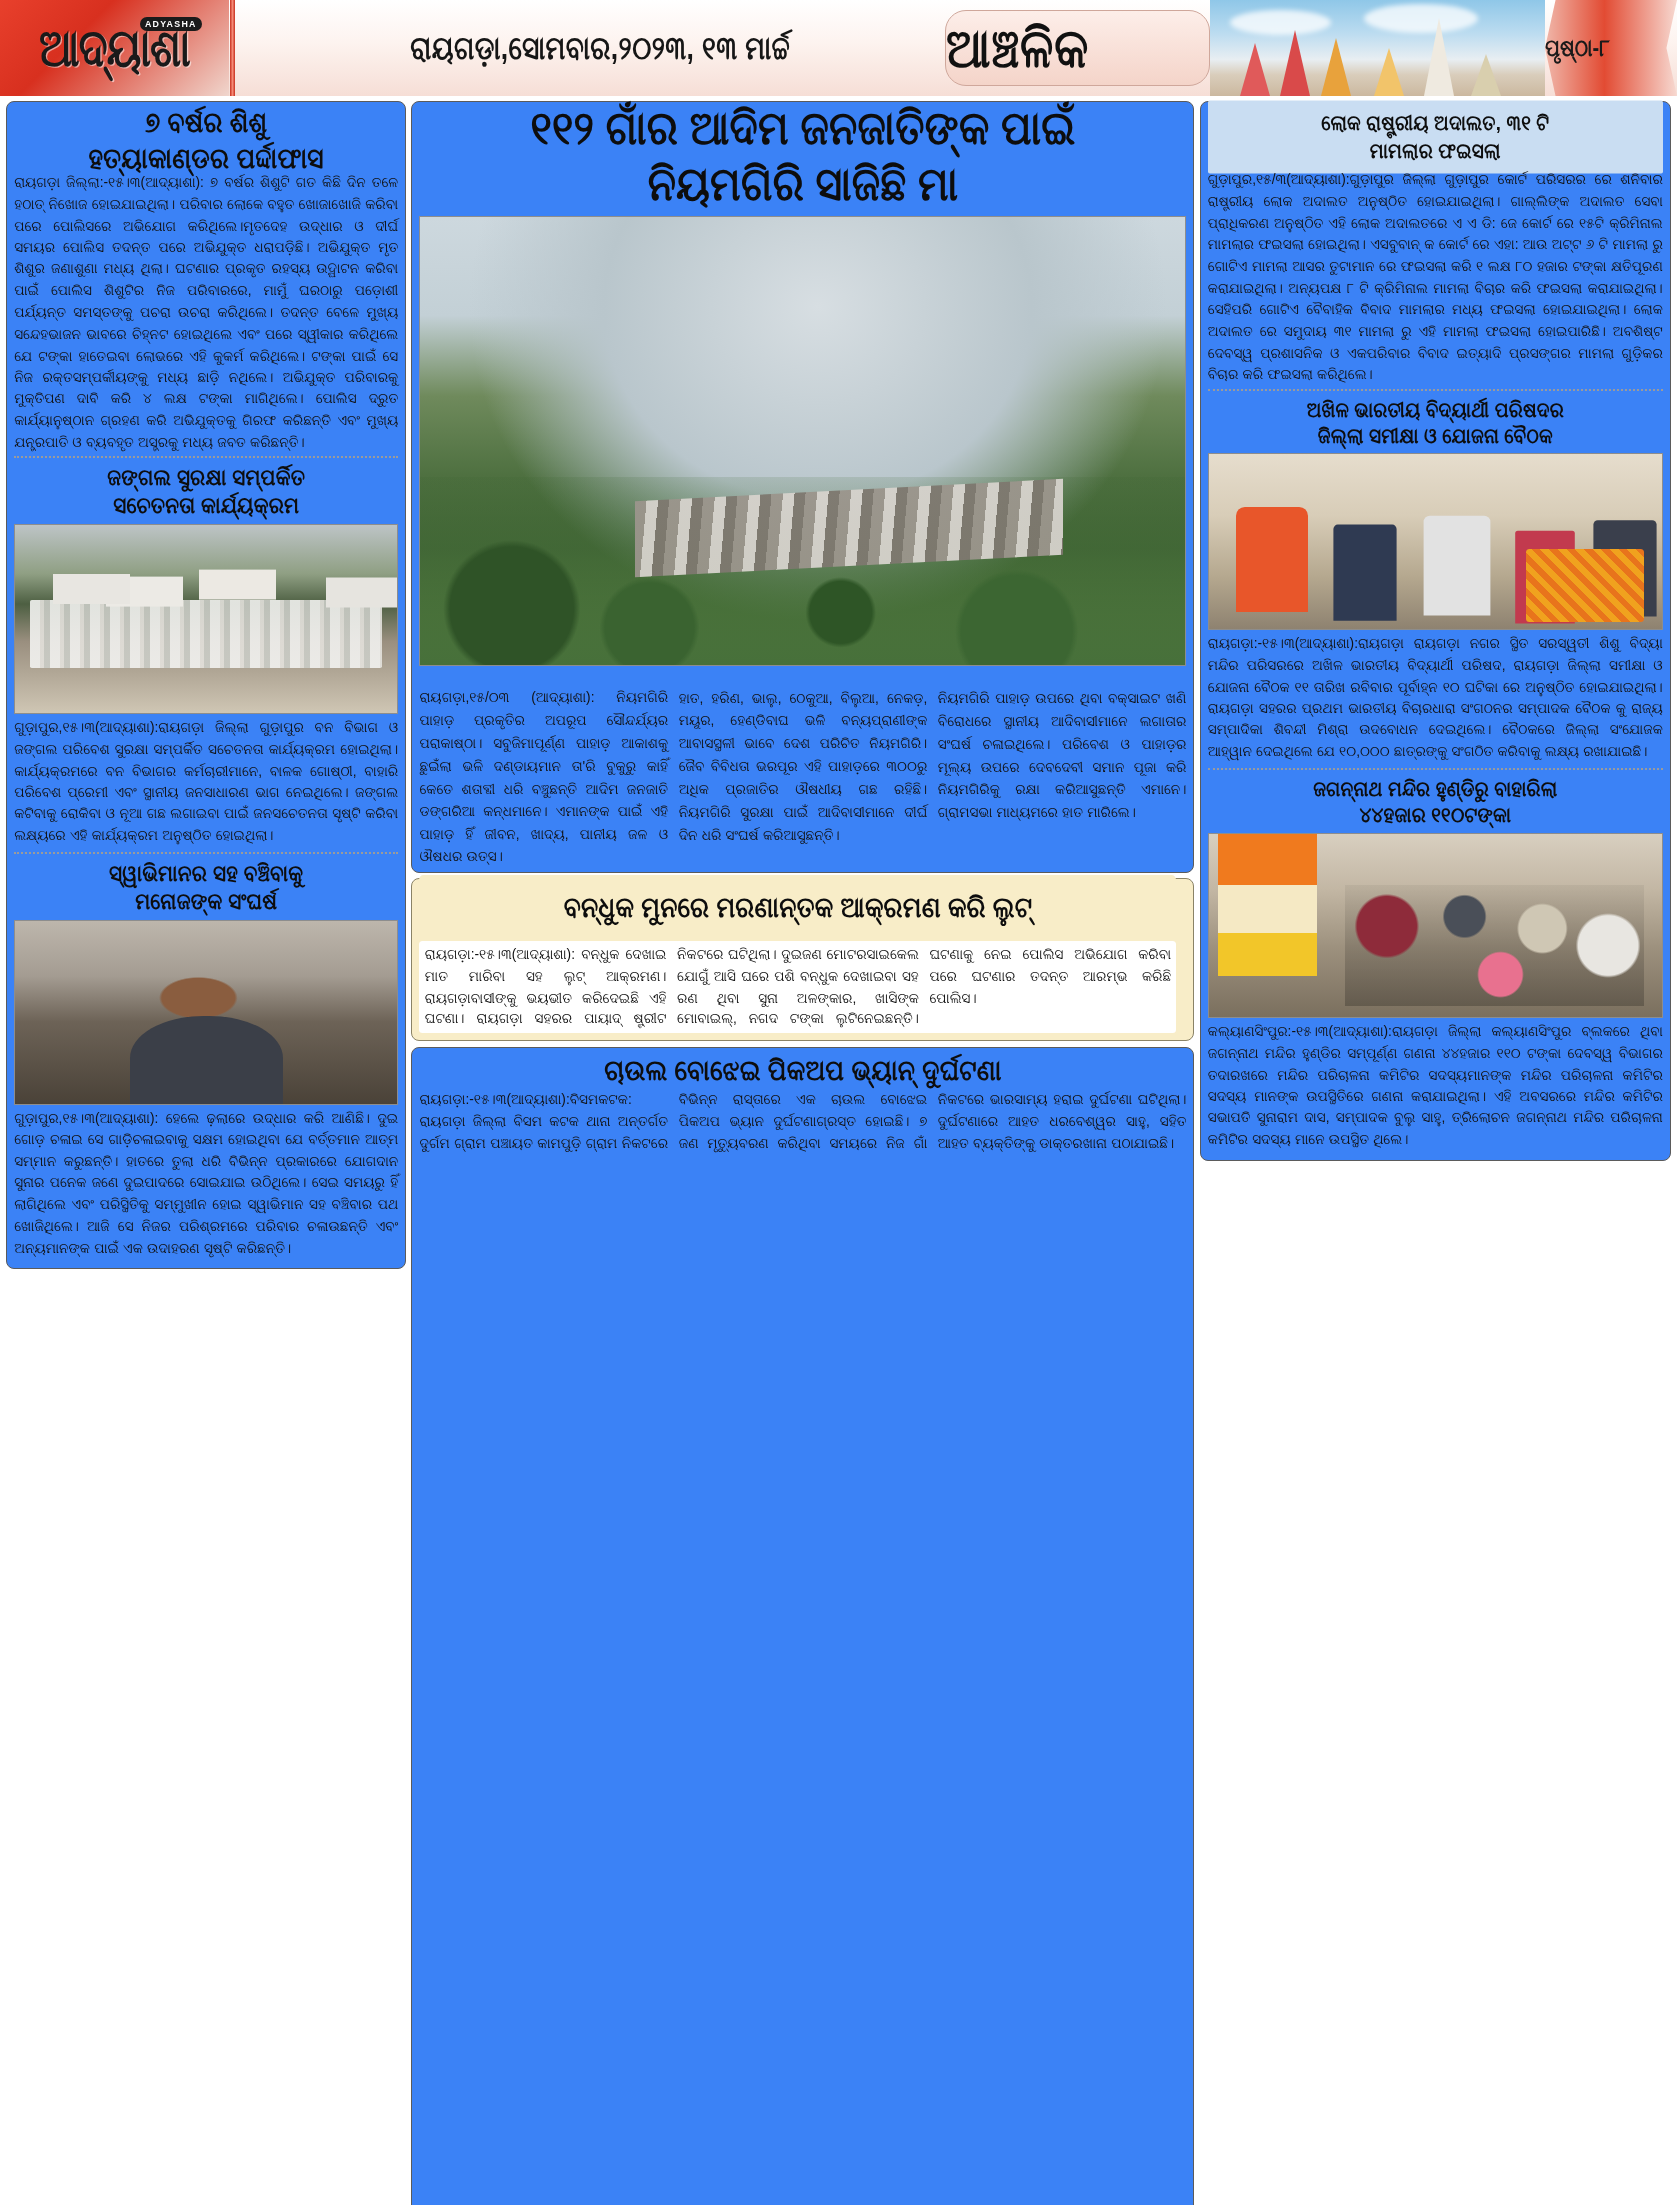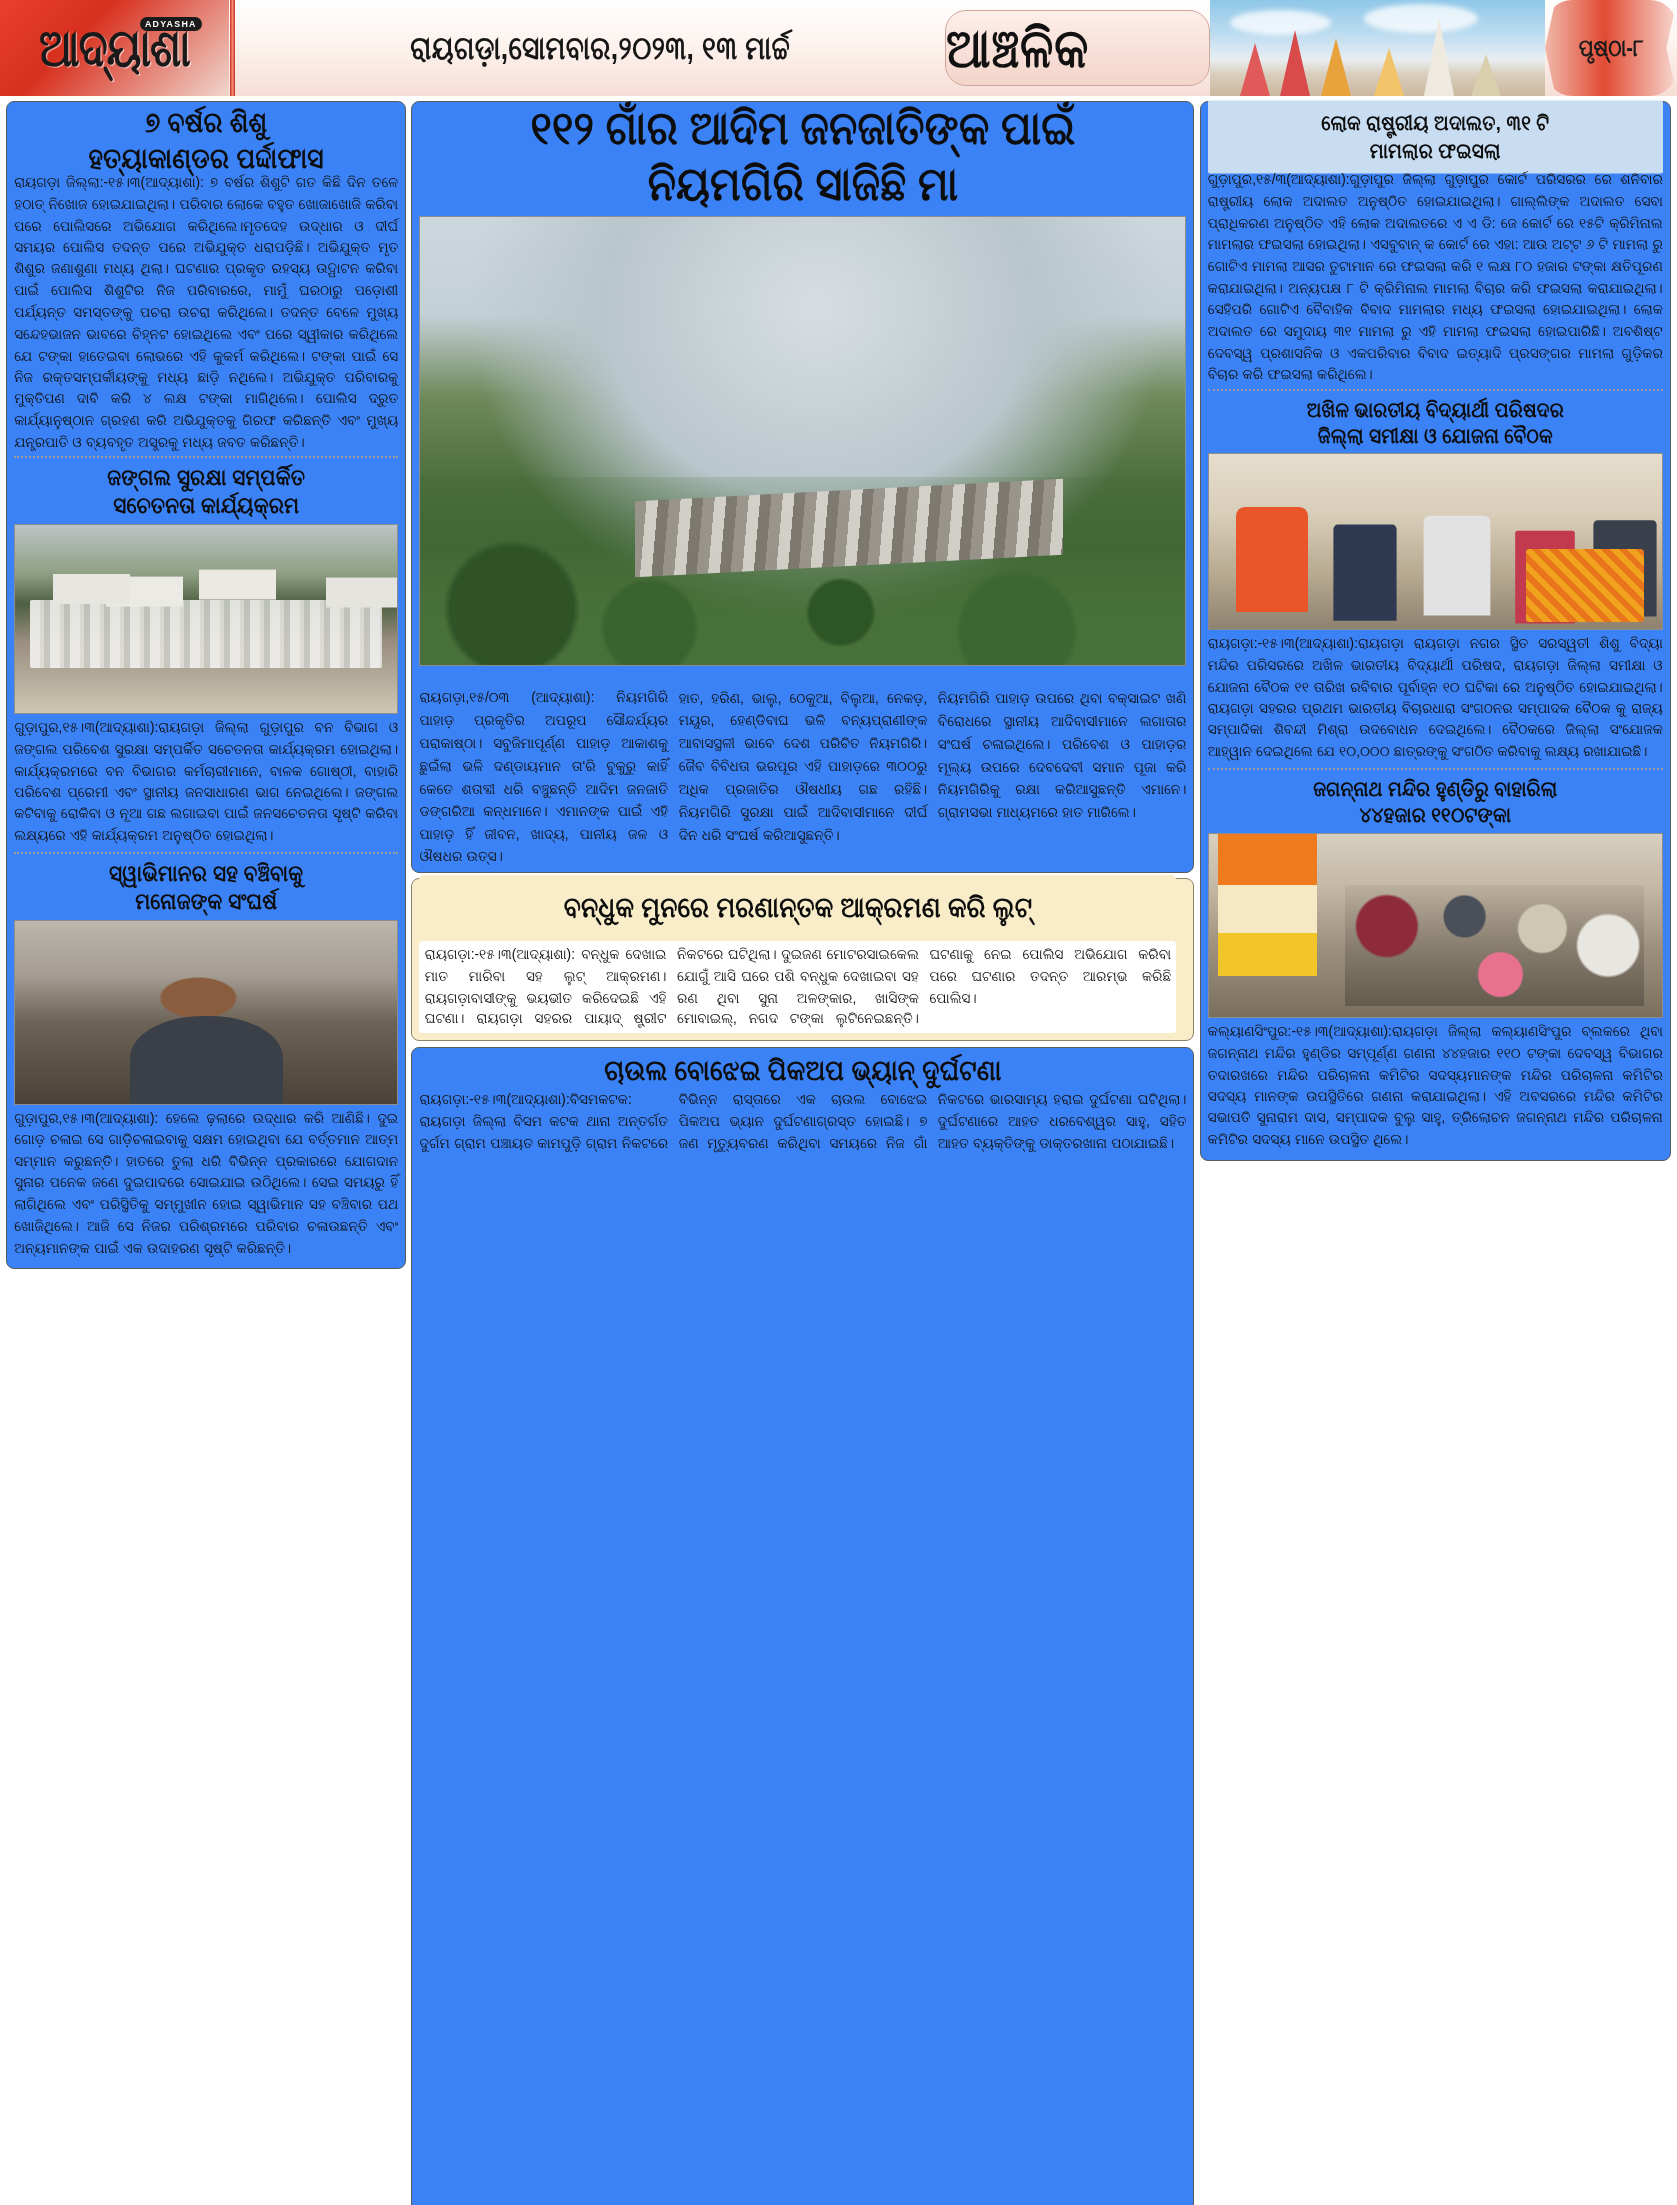--- a/index.html
+++ b/index.html
@@ -91,24 +91,23 @@
     border-right: 15px solid transparent;
   }
   .temple-strip .cloud {
     position: absolute;
     background: rgba(255,255,255,.75);
     border-radius: 50%;
     filter: blur(2.6px);
   }
   .page-num-badge {
     flex: 0 0 132px;
-    display: flex; align-items: center; justify-content: center;
+    display: flex; align-items: center; justify-content: flex-start;
     background: linear-gradient(90deg,#f0b7aa 0%,#e24b33 45%,#f7d9d1 100%);
     clip-path: polygon(8% 0, 100% 0, 92% 50%, 100% 100%, 8% 100%, 0 50%);
-    border-radius: 27px;
   }
   .page-num-badge span {
     font-size: 20px; font-weight: 800; color: #1a1a1a;
     transform: scaleY(1.2);
   }
 
   
   .body-grid {
     position: absolute;
     left: 6.2px; top: 101px;

